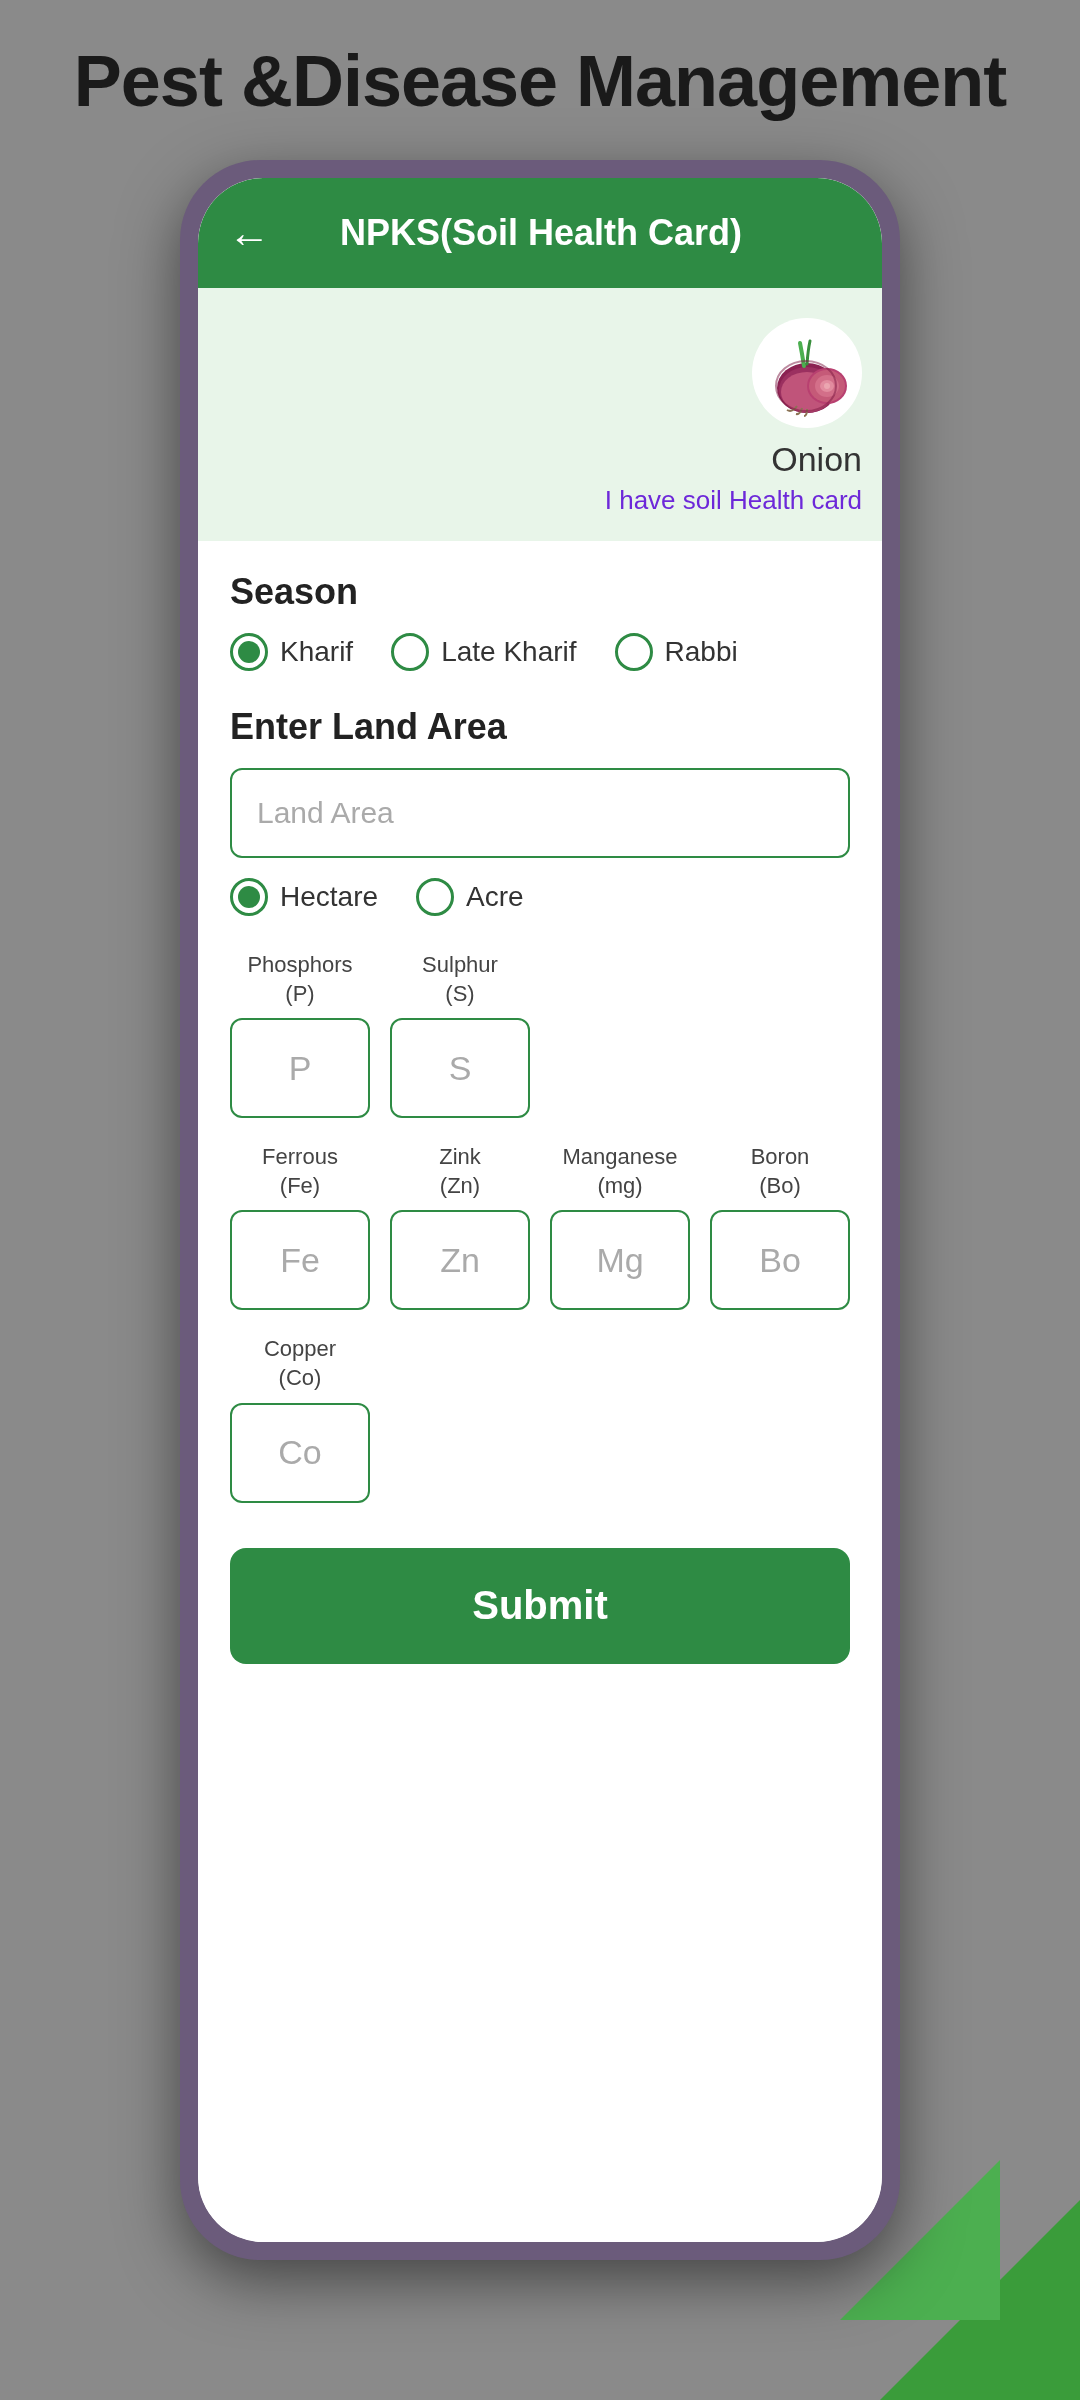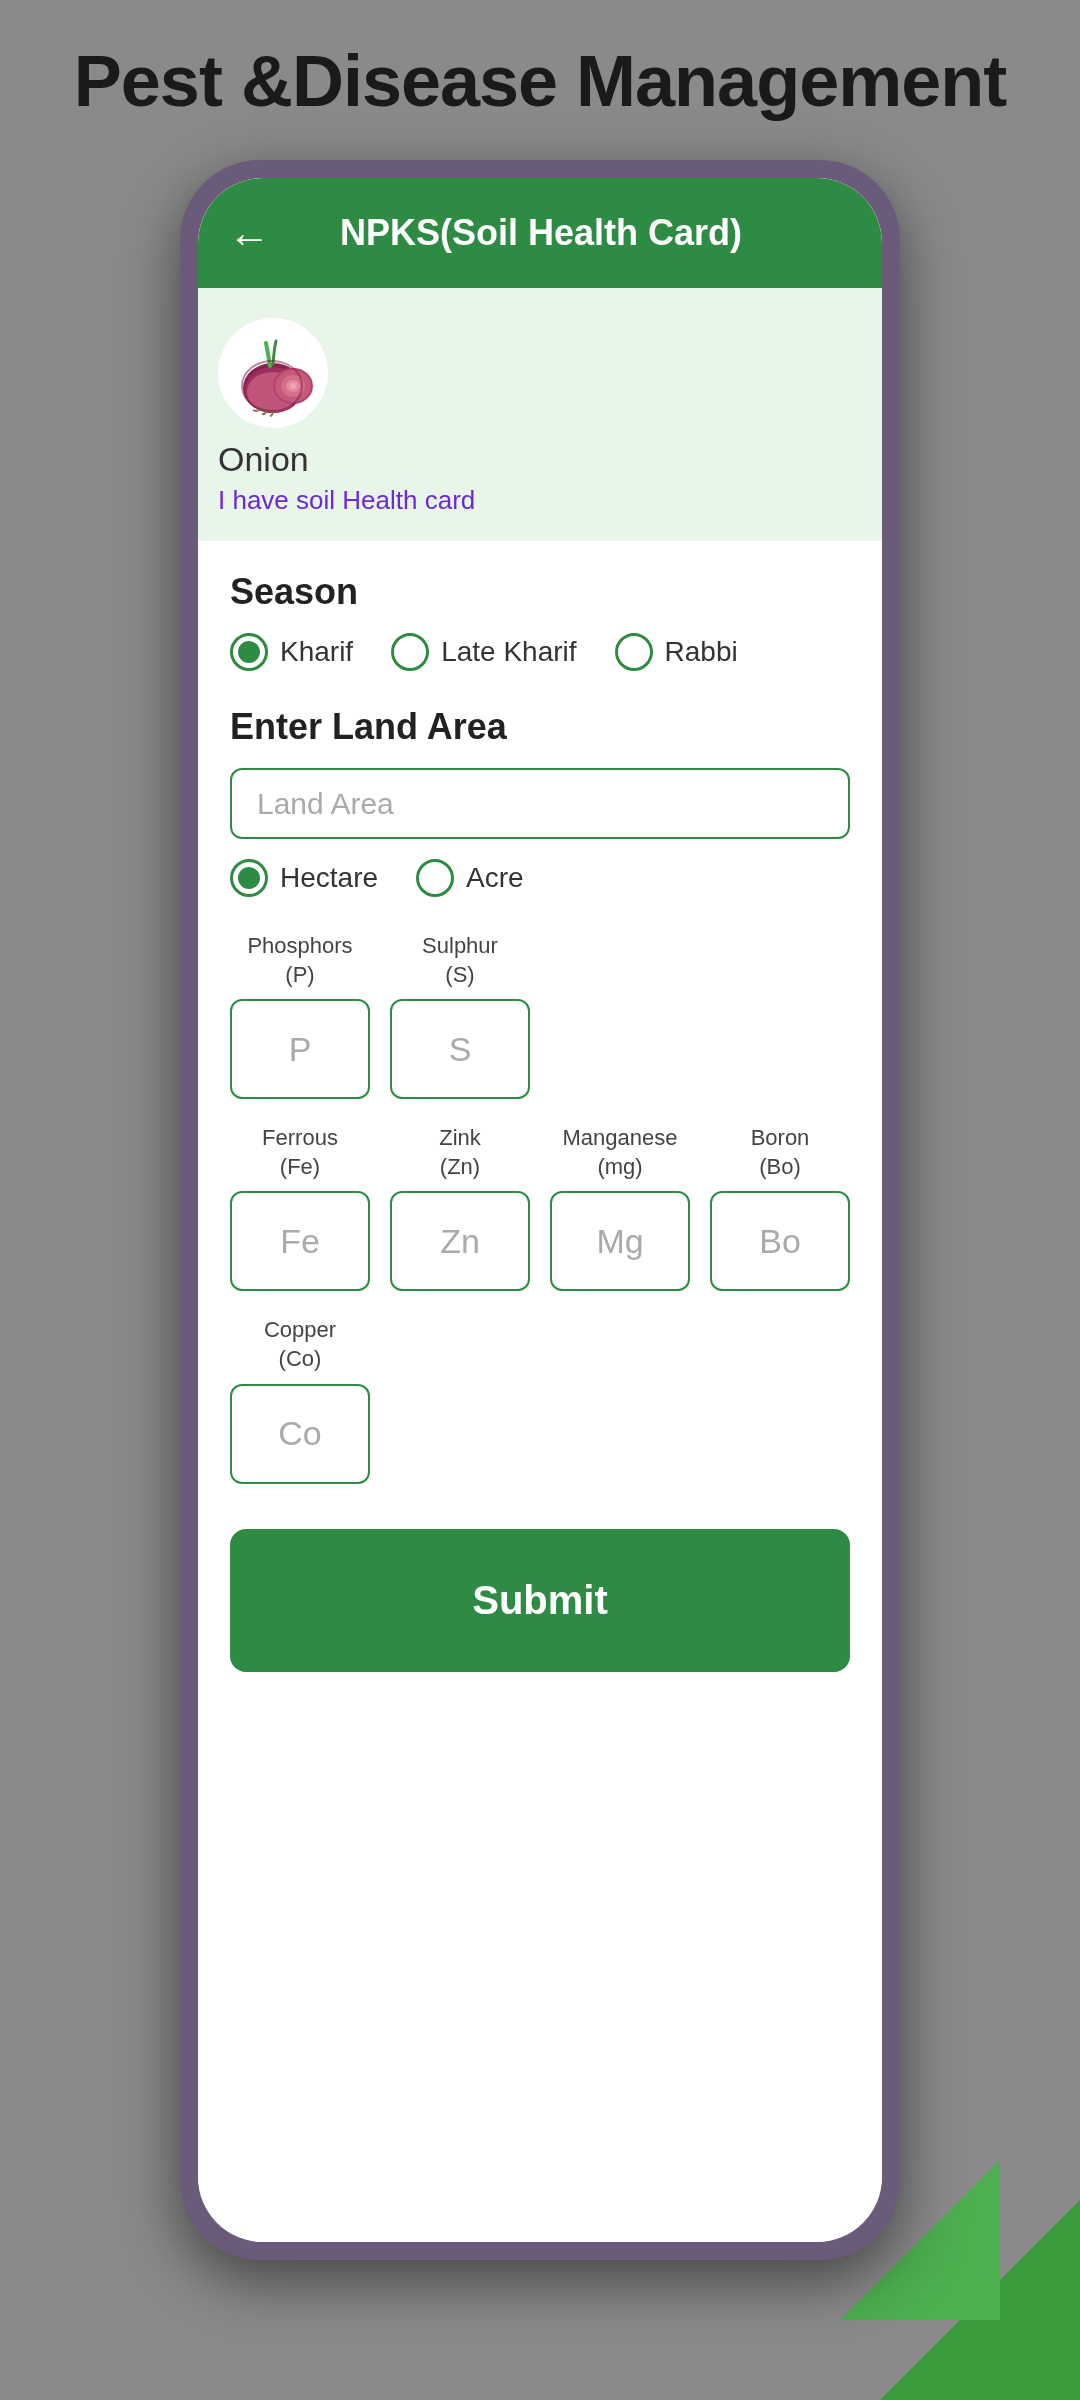--- a/index.html
+++ b/index.html
@@ -99,21 +99,21 @@
       text-align: center;
       margin-right: 60px;
     }
 
     
     .crop-section {
       background: #e8f5e9;
       padding: 30px 20px 25px;
       display: flex;
       flex-direction: column;
-      align-items: flex-start;
+      align-items: flex-end;
       flex-shrink: 0;
     }
 
     .crop-image-container {
       width: 110px;
       height: 110px;
       border-radius: 50%;
       background: white;
       display: flex;
       align-items: center;
@@ -196,21 +196,21 @@
       color: #333;
     }
 
     
     .land-area-section {
       margin-bottom: 30px;
     }
 
     .land-area-input {
       width: 100%;
-      height: 71px;
+      height: 90px;
       border: 2px solid #2e8b44;
       border-radius: 12px;
       padding: 0 25px;
       font-size: 30px;
       color: #aaa;
       background: white;
       margin-bottom: 20px;
       outline: none;
     }
 
@@ -260,21 +260,21 @@
     }
 
     .copper-item {
       display: flex;
       align-items: center;
     }
 
     
     .submit-button {
       width: 100%;
-      height: 143px;
+      height: 116px;
       background: #2e8b44;
       border: none;
       border-radius: 16px;
       color: white;
       font-size: 40px;
       font-weight: bold;
       cursor: pointer;
       margin-top: 10px;
     }
   </style>

